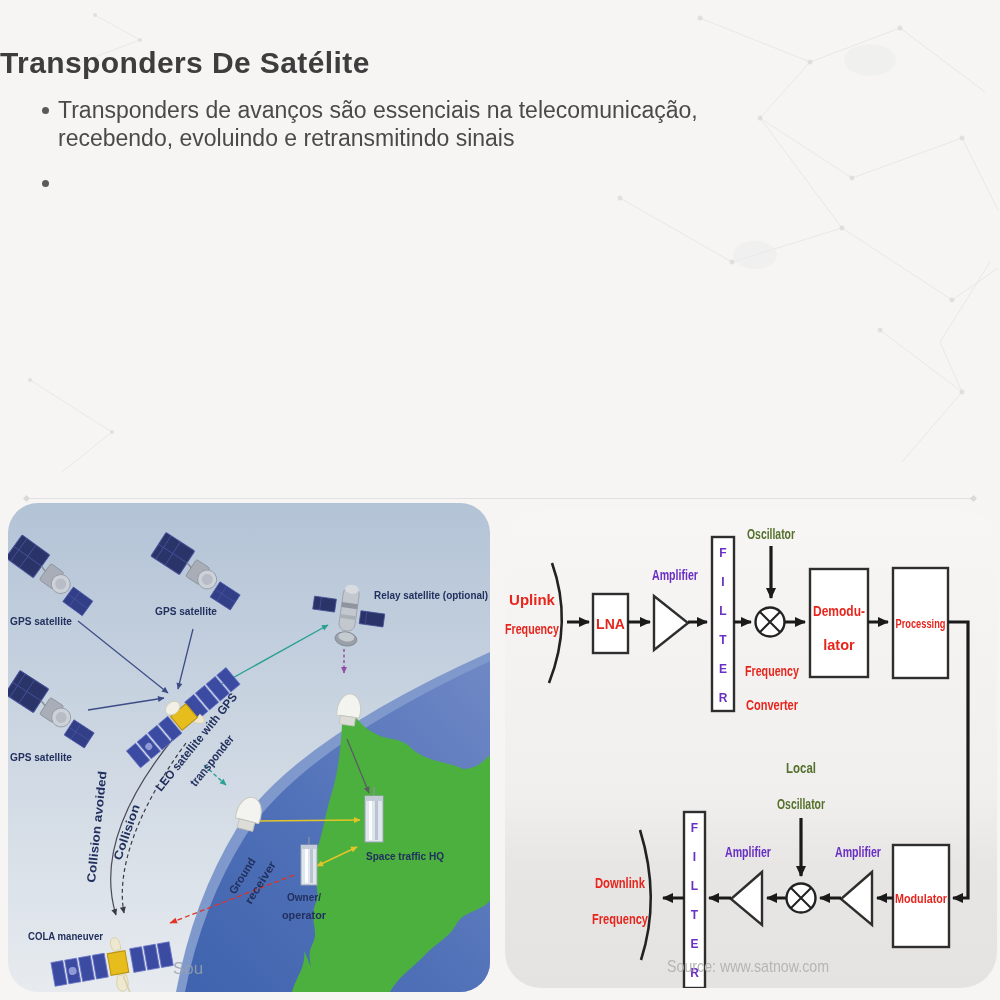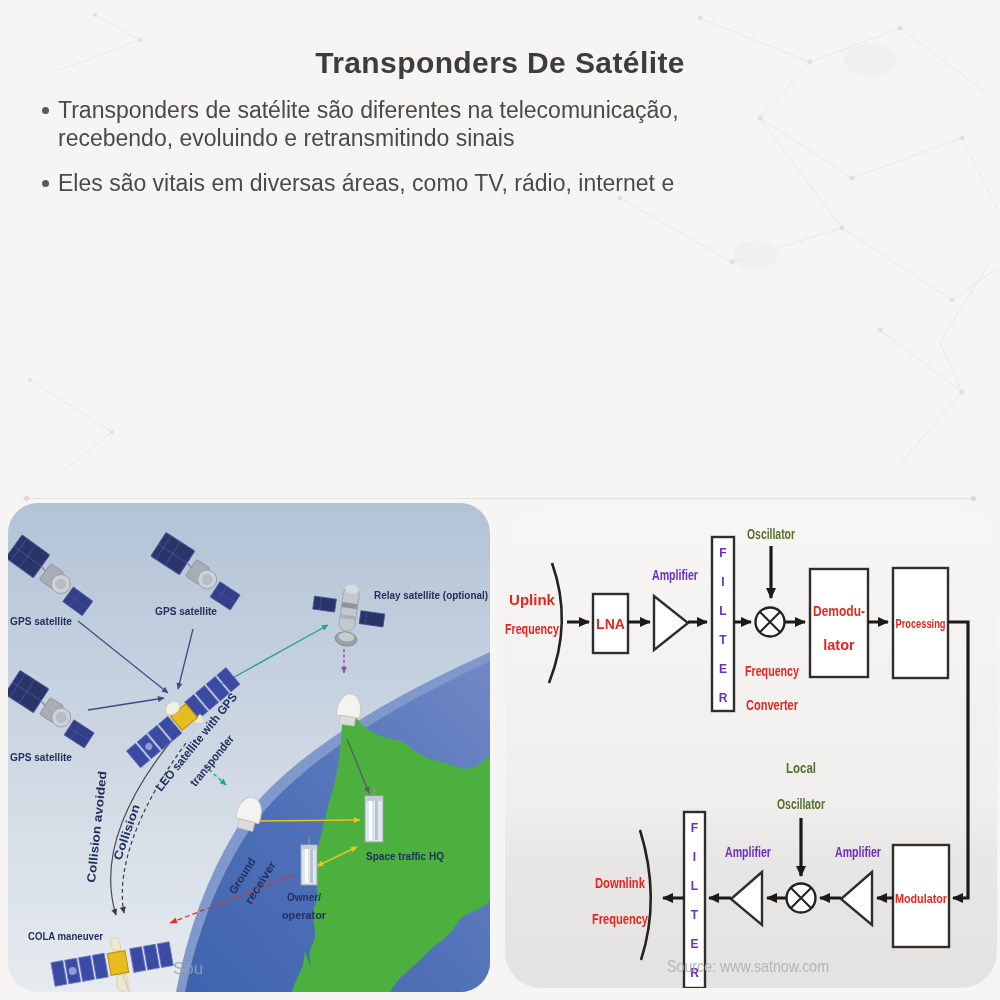--- a/index.html
+++ b/index.html
@@ -5,21 +5,21 @@
   html,body{margin:0;padding:0;}
   body{
     width:1000px;height:1000px;position:relative;overflow:hidden;
     background:#f6f5f4;
     font-family:"Liberation Sans", sans-serif;
   }
   
   .bg-net{position:absolute;inset:0;pointer-events:none;}
   
   .title{
-    position:absolute;top:26px;left:0;width:1000px;text-align:center;
+    position:absolute;top:26px;left:0;width:1000px;text-align:left;
     font-size:30px;font-weight:600;color:#3d3d3d;letter-spacing:.4px;
   }
   
   .bullets{position:absolute;top:96px;left:42px;width:930px;}
   .bullet{position:relative;padding-left:16px;margin-bottom:17px;
     font-size:23px;line-height:28px;color:#4a4a4a;}
   .bullet::before{content:"";position:absolute;left:0;top:11px;width:7px;height:7px;
     border-radius:50%;background:#5a5a5a;}
   
   .divider{position:absolute;top:496px;left:24px;width:952px;height:5px;
@@ -77,25 +77,24 @@
   <g fill="#ececec" opacity="0.5">
     <ellipse cx="870" cy="60" rx="26" ry="16"></ellipse>
     <ellipse cx="755" cy="255" rx="22" ry="14"></ellipse>
   </g>
 </svg>
 
 <h1 class="title">Transponders De Satélite</h1>
 
 <div class="bullets">
   <div class="bullet">
-    <div>Transponders de satélite são diferentes na telecomunicação,</div>
+    <div>Transponders de avanços são essenciais na telecomunicação,</div>
     <div>recebendo, evoluindo e retransmitindo sinais</div>
   </div>
   <div class="bullet">
-    <div>Eles são vitais em diversas áreas, como TV, rádio, internet e</div>
   </div>
 </div>
 
 <div class="divider">
   <span class="dot"></span>
   <span class="line"></span>
   <span class="dot"></span>
 </div>
 
 <div class="panel panel-left">

